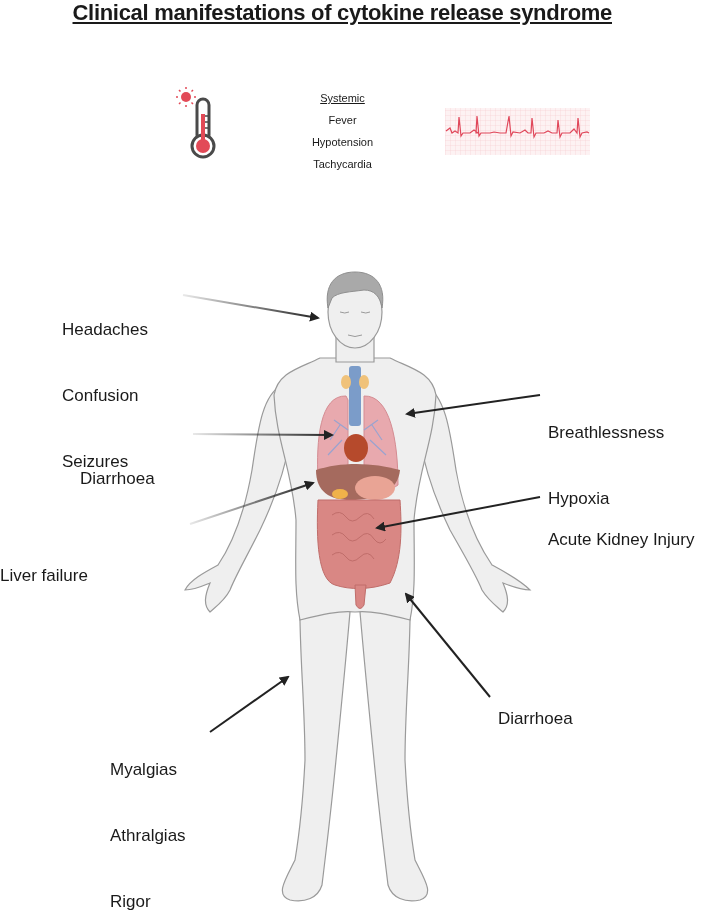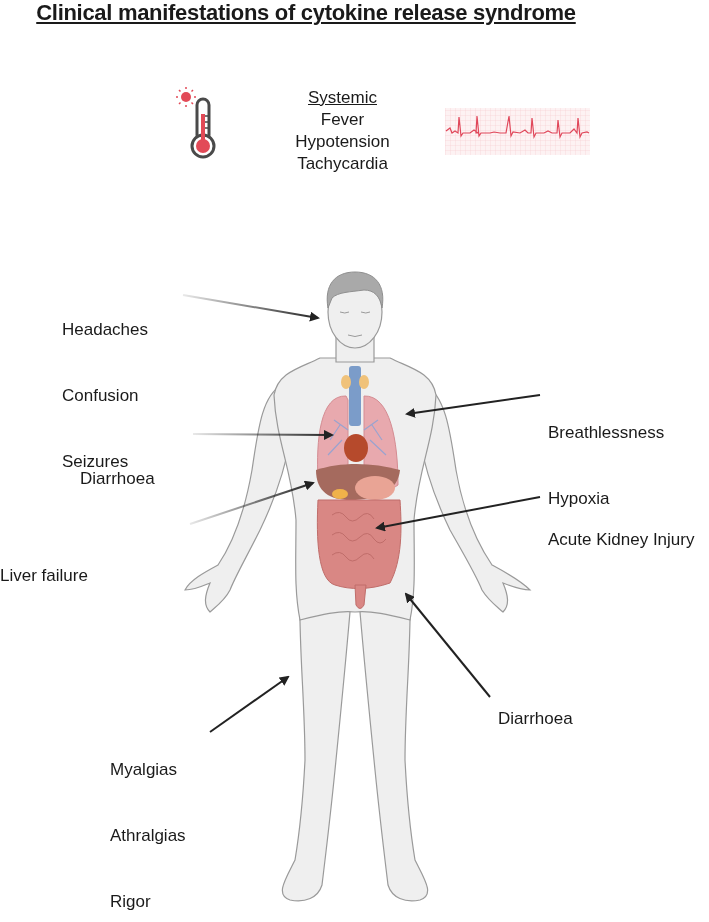--- a/index.html
+++ b/index.html
@@ -1,22 +1,22 @@
 <!DOCTYPE html>
 <html><head>
 <meta charset="utf-8">
 <style>
   html, body { margin: 0; padding: 0; background: #ffffff; }
   body { width: 709px; height: 922px; position: relative; overflow: hidden;
          font-family: "Liberation Sans", "DejaVu Sans", sans-serif; color: #1a1a1a; }
-  .title { position: absolute; left: 0; width: 612px; top: 0; text-align: center;
+  .title { position: absolute; left: 0; width: 612px; top: 0; text-align: right;
            font-size: 22px; font-weight: bold; text-decoration: underline;
            letter-spacing: -0.3px; line-height: 26px; }
   .systemic { position: absolute; left: 270px; top: 87px; width: 145px; text-align: center;
-              font-size: 17px; line-height: 22px; }
+              font-size: 11px; line-height: 22px; }
   .systemic .hdr { text-decoration: underline; display: block; }
   .systemic span { display: block; }
   .label { position: absolute; font-size: 17px; line-height: 22px; white-space: nowrap; }
   .label span { display: block; margin-top: 44px; }
   svg.art { position: absolute; left: 0; top: 0; }
 </style>
 </head>
 <body>
 
 <div class="title">Clinical manifestations of cytokine release syndrome</div>

